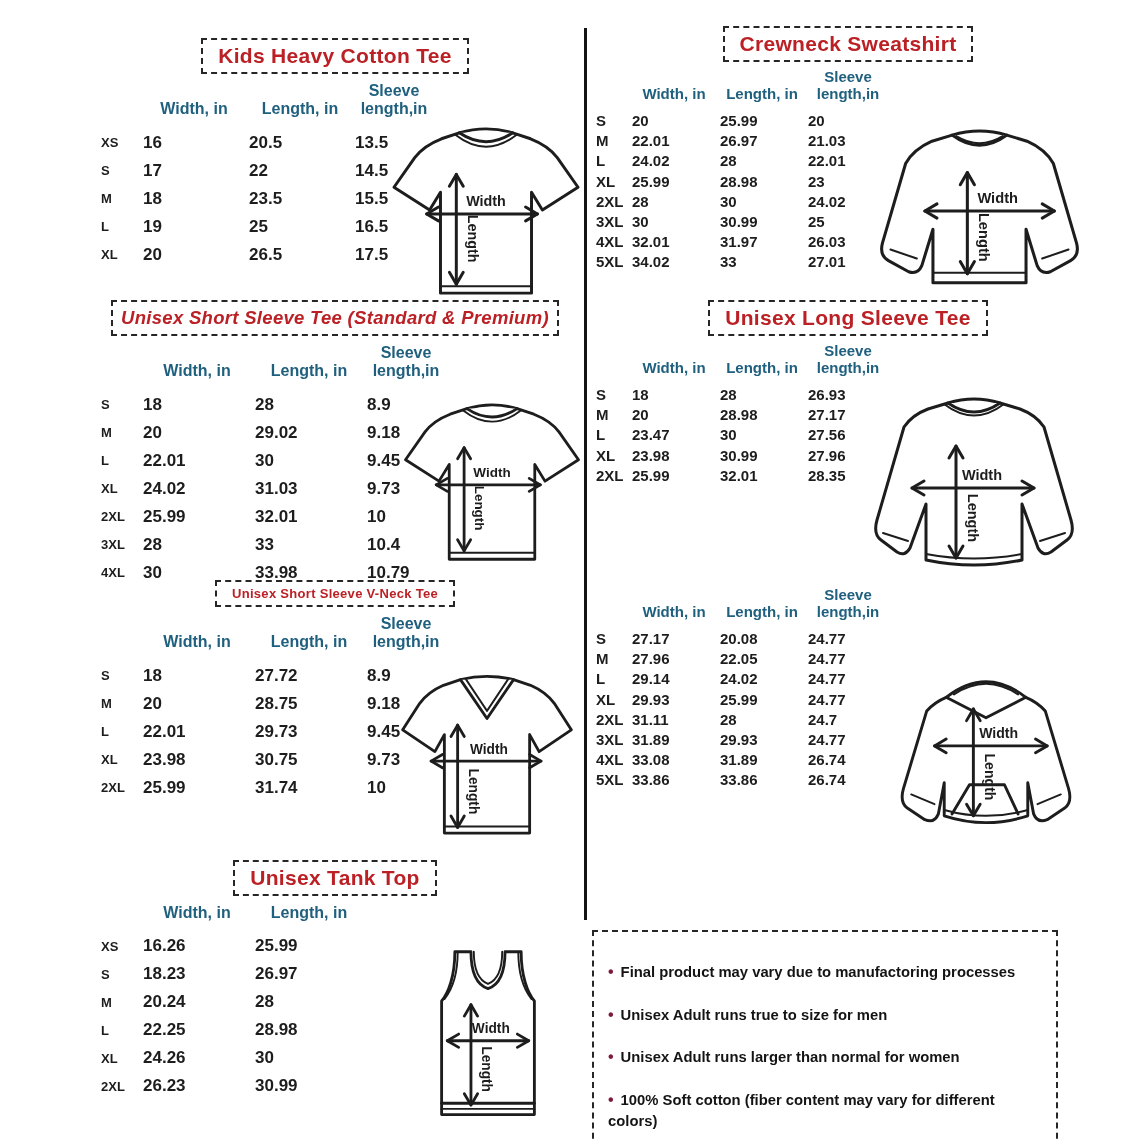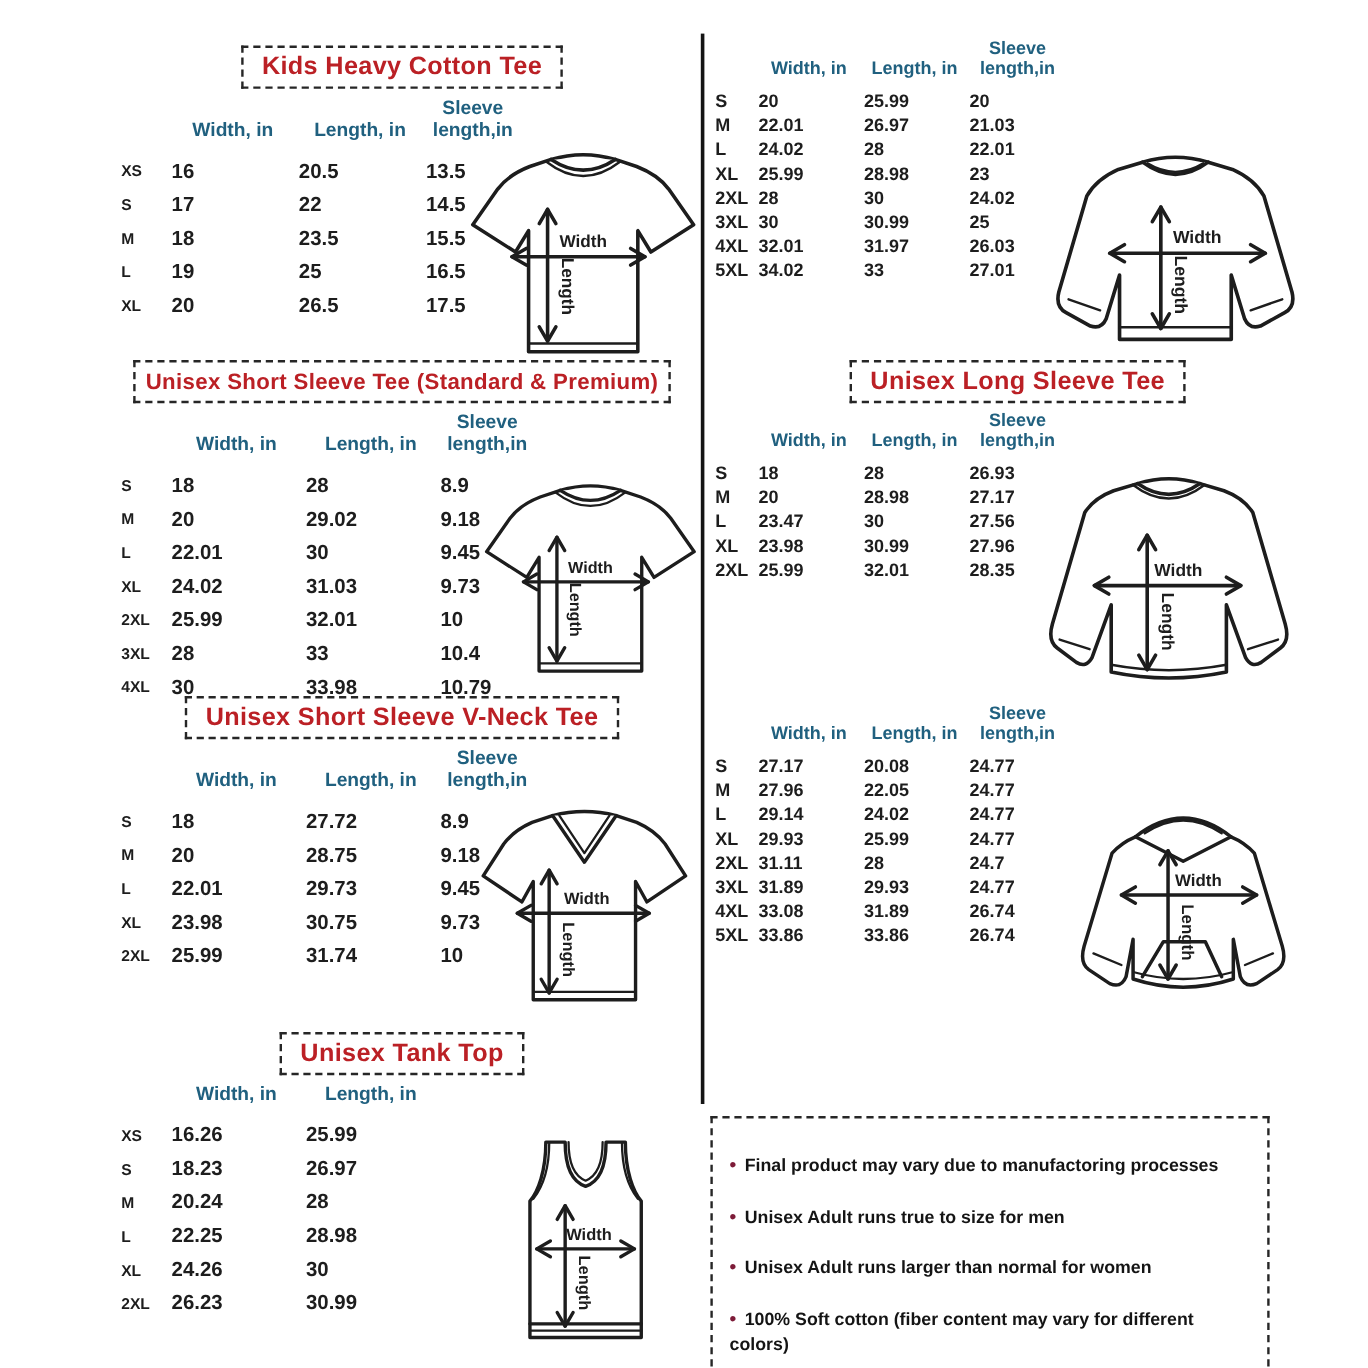--- a/index.html
+++ b/index.html
@@ -15,21 +15,21 @@
 
   .divider{position:absolute;left:584px;top:28px;width:3px;height:892px;background:#141414;}
 
   .panel{position:absolute;}
   .panel.left{left:85px;width:500px;}
   .panel.right{left:592px;width:512px;}
 
   .title-wrap{text-align:center;}
   .title-box{display:inline-block;border:2.5px dashed #262626;background:#fff;
     padding:4px 15px;font-size:21px;font-weight:700;color:var(--red);letter-spacing:.3px;}
-  .title-box.smaller{font-size:18.5px;padding:5px 8px;}
+  .title-box.smaller{font-size:18.5px;padding:5px 8px;font-style:italic;}
 
   table.size-table{border-collapse:collapse;margin-top:8px;}
   table.size-table th{color:var(--blue);font-weight:700;font-size:16px;text-align:center;
     vertical-align:bottom;padding:0 4px 10px 0;line-height:1.15;}
   table.size-table th.sleeve-col{max-width:82px;width:82px;}
   table.size-table td{font-weight:700;font-size:17px;padding:4px 0;}
   table.size-table td.size{font-size:13px;}
   .panel.left table.size-table{margin-left:16px;}
   .panel.left th.size-col{width:42px;}
   .panel.left th.meas-col{width:106px;}
@@ -197,21 +197,21 @@
       <g>
         <path class="arrow" d="M70,57 L70,168"></path>
         <path class="arrow" d="M63,69 L70,57 L77,69"></path>
         <path class="arrow" d="M63,156 L70,168 L77,156"></path>
         <text transform="rotate(90 82 122)" x="82" y="122" text-anchor="middle">Length</text>
       </g>
     </svg>
   </section>
 
   <section class="panel left" style="top:580px;height:276px;">
-    <div class="title-wrap"><div class="title-box" style="font-size:21px;"><span>Unisex Short Sleeve V-Neck Tee</span></div></div>
+    <div class="title-wrap"><div class="title-box" style="font-size:13px;"><span>Unisex Short Sleeve V-Neck Tee</span></div></div>
     <table class="size-table indent">
         <thead>
           <tr>
             <th class="size-col"></th>
             <th class="meas-col">Width, in</th>
             <th class="meas-col">Length, in</th>
             <th class="sleeve-col">Sleeve length,in</th>
           </tr>
         </thead>
         <tbody>
@@ -326,20 +326,21 @@
       <g>
         <path class="arrow" d="M57,62 L57,168"></path>
         <path class="arrow" d="M50,74 L57,62 L64,74"></path>
         <path class="arrow" d="M50,156 L57,168 L64,156"></path>
         <text transform="rotate(90 69 130)" x="69" y="130" text-anchor="middle">Length</text>
       </g>
     </svg>
   </section>
 
   <section class="panel right" style="top:26px;height:270px;">
+    <div class="title-wrap"><div class="title-box"><span>Crewneck Sweatshirt</span></div></div>
     <table class="size-table compact">
         <thead>
           <tr>
             <th class="size-col"></th>
             <th class="meas-col">Width, in</th>
             <th class="meas-col">Length, in</th>
             <th class="sleeve-col">Sleeve length,in</th>
           </tr>
         </thead>
         <tbody>

